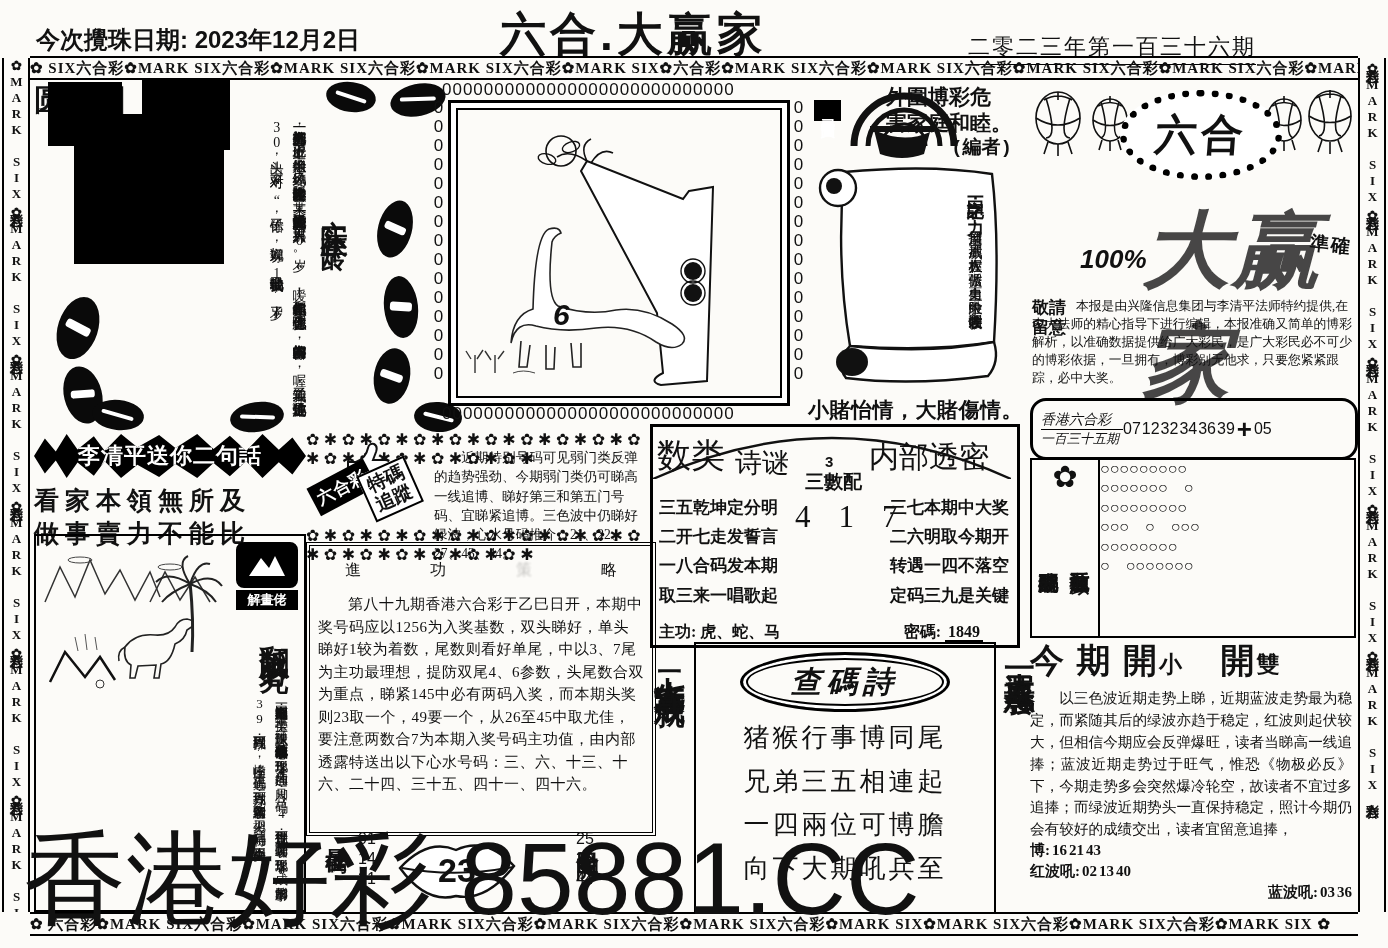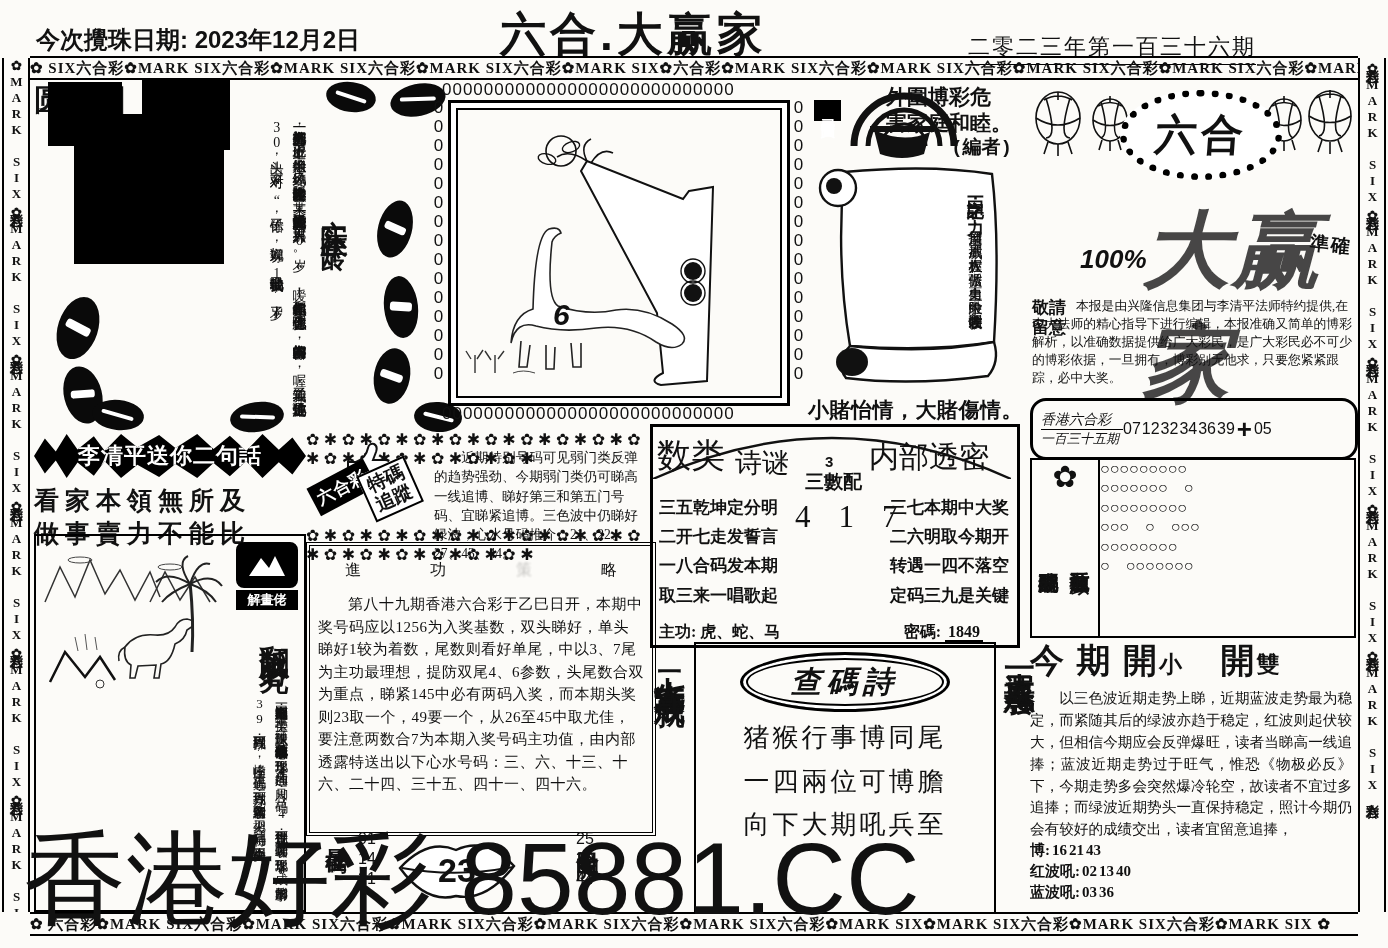--- a/index.html
+++ b/index.html
@@ -243,20 +243,21 @@
     </div>
   </div>
 
   <div class="abs v serif b" style="left:648px;top:648px;height:262px;font-size:31px;letter-spacing:4px;">二七先逢有成就</div>
   <div class="abs panel" style="left:694px;top:642px;width:298px;height:268px;">
     <div style="width:204px;height:54px;margin:8px auto 4px auto;border:3px solid #000;border-radius:50%;box-shadow:inset 0 0 0 3px #fff,inset 0 0 0 5px #000;display:flex;align-items:center;justify-content:center;">
       <span class="serif b" style="font-size:30px;font-style:italic;letter-spacing:6px;">查碼詩</span>
     </div>
     <div class="poem" style="text-align:center;font-size:26px;line-height:1.68;letter-spacing:3px;">
       <div>猪猴行事博同尾</div>
+      <div>兄弟三五相連起</div>
       <div>一四兩位可博膽</div>
       <div>向下大期吼兵至</div>
     </div>
   </div>
   <div class="abs v serif b" style="left:998px;top:648px;height:262px;font-size:31px;letter-spacing:2px;">大運一二意風發</div>
 
   <div class="abs" style="left:1032px;top:84px;width:320px;height:214px;">
     <svg class="abs" style="left:0;top:2px;" width="320" height="90" viewBox="0 0 320 90">
       <g fill="none" stroke="#111" stroke-width="1.6">
         <ellipse cx="26" cy="32" rx="22" ry="26"></ellipse>
@@ -332,21 +333,21 @@
       <span class="cnum sml">16</span>
       <span class="cnum sml">21</span>
       <span class="cnum sml">43</span>
     </div>
     <div class="serif b" style="font-size:15px;display:flex;align-items:center;gap:2px;margin-top:2px;">
       <span>红波吼:</span>
       <span class="cnum sml">02</span>
       <span class="cnum sml">13</span>
       <span class="cnum sml">40</span>
     </div>
-    <div class="serif b" style="font-size:15px;display:flex;align-items:center;gap:2px;margin-top:2px;">
+    <div class="serif b" style="font-size:15px;display:flex;align-items:center;gap:2px;margin-top:2px;justify-content:flex-end;">
       <span>蓝波吼:</span>
       <span class="cnum sml">03</span>
       <span class="cnum sml">36</span>
     </div>
   </div>
 
   <div class="abs watermark" style="left:24px;top:812px;font-size:102px;">香港好彩 85881.CC</div>
 
 </div>
 

